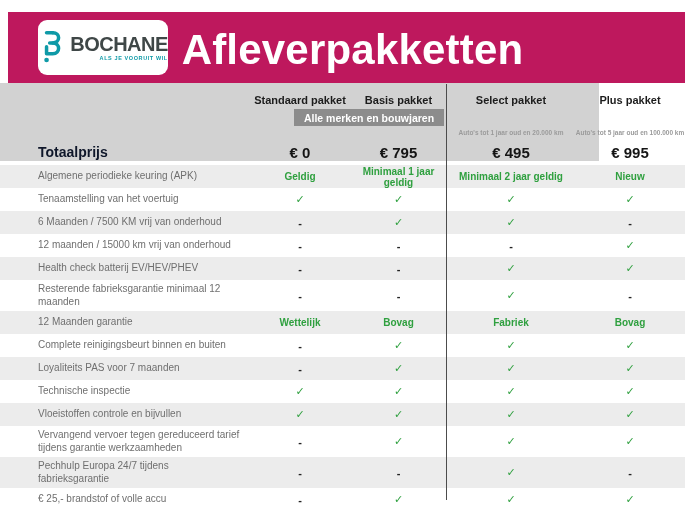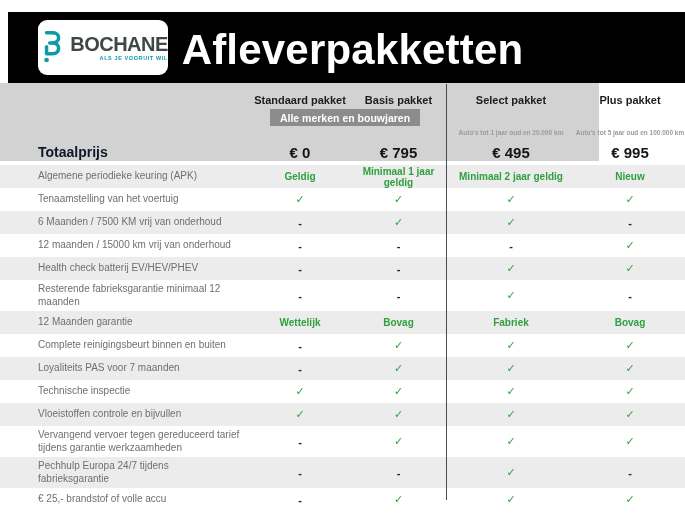--- a/index.html
+++ b/index.html
@@ -4,21 +4,21 @@
 <style>
   html,body{margin:0;padding:0;}
   body{
     width:685px;height:514px;position:relative;background:#ffffff;
     font-family:"Liberation Sans",sans-serif;overflow:hidden;
     -webkit-font-smoothing:antialiased;
   }
   
   .band{
     position:absolute;top:12px;left:8px;right:0;height:71px;
-    background:#000000;
+    background:#be185d;
   }
   .logo-box{
     position:absolute;left:30px;top:8px;width:130px;height:55px;
     background:#ffffff;border-radius:9px;
     display:flex;align-items:center;justify-content:center;gap:4px;
   }
   .logo-text{display:flex;flex-direction:column;line-height:1;}
   .logo-brand{
     font-weight:bold;font-size:20px;letter-spacing:-0.5px;color:#3f4747;
   }
@@ -35,21 +35,21 @@
   .grid{display:grid;grid-template-columns:250px 100px 97px 128px 110px;}
   
   .head-strip{
     position:absolute;top:83px;left:0;width:599px;height:78px;
     background:#d2d2d2;
   }
   .hrow1{padding-top:7px;height:19px;align-items:center;}
   .col-name{
     text-align:center;font-size:11px;font-weight:bold;color:#1c1c1c;
   }
-  .hrow2{height:17px;}
+  .hrow2{height:17px;margin-left:24px;}
   .group-bar{
     background:#8c8c8c;color:#ffffff;font-size:10.5px;font-weight:bold;
     display:flex;align-items:center;justify-content:center;
   }
   .group-bar.left{grid-column:2 / span 2;margin-left:20px;margin-right:27px;}
   .group-bar.right{grid-column:4 / span 2;margin-left:18px;margin-right:32px;}
   .hrow3{height:13px;align-items:center;}
   .col-note{
     text-align:center;font-size:6.5px;font-weight:bold;color:#9b9b9b;
   }

